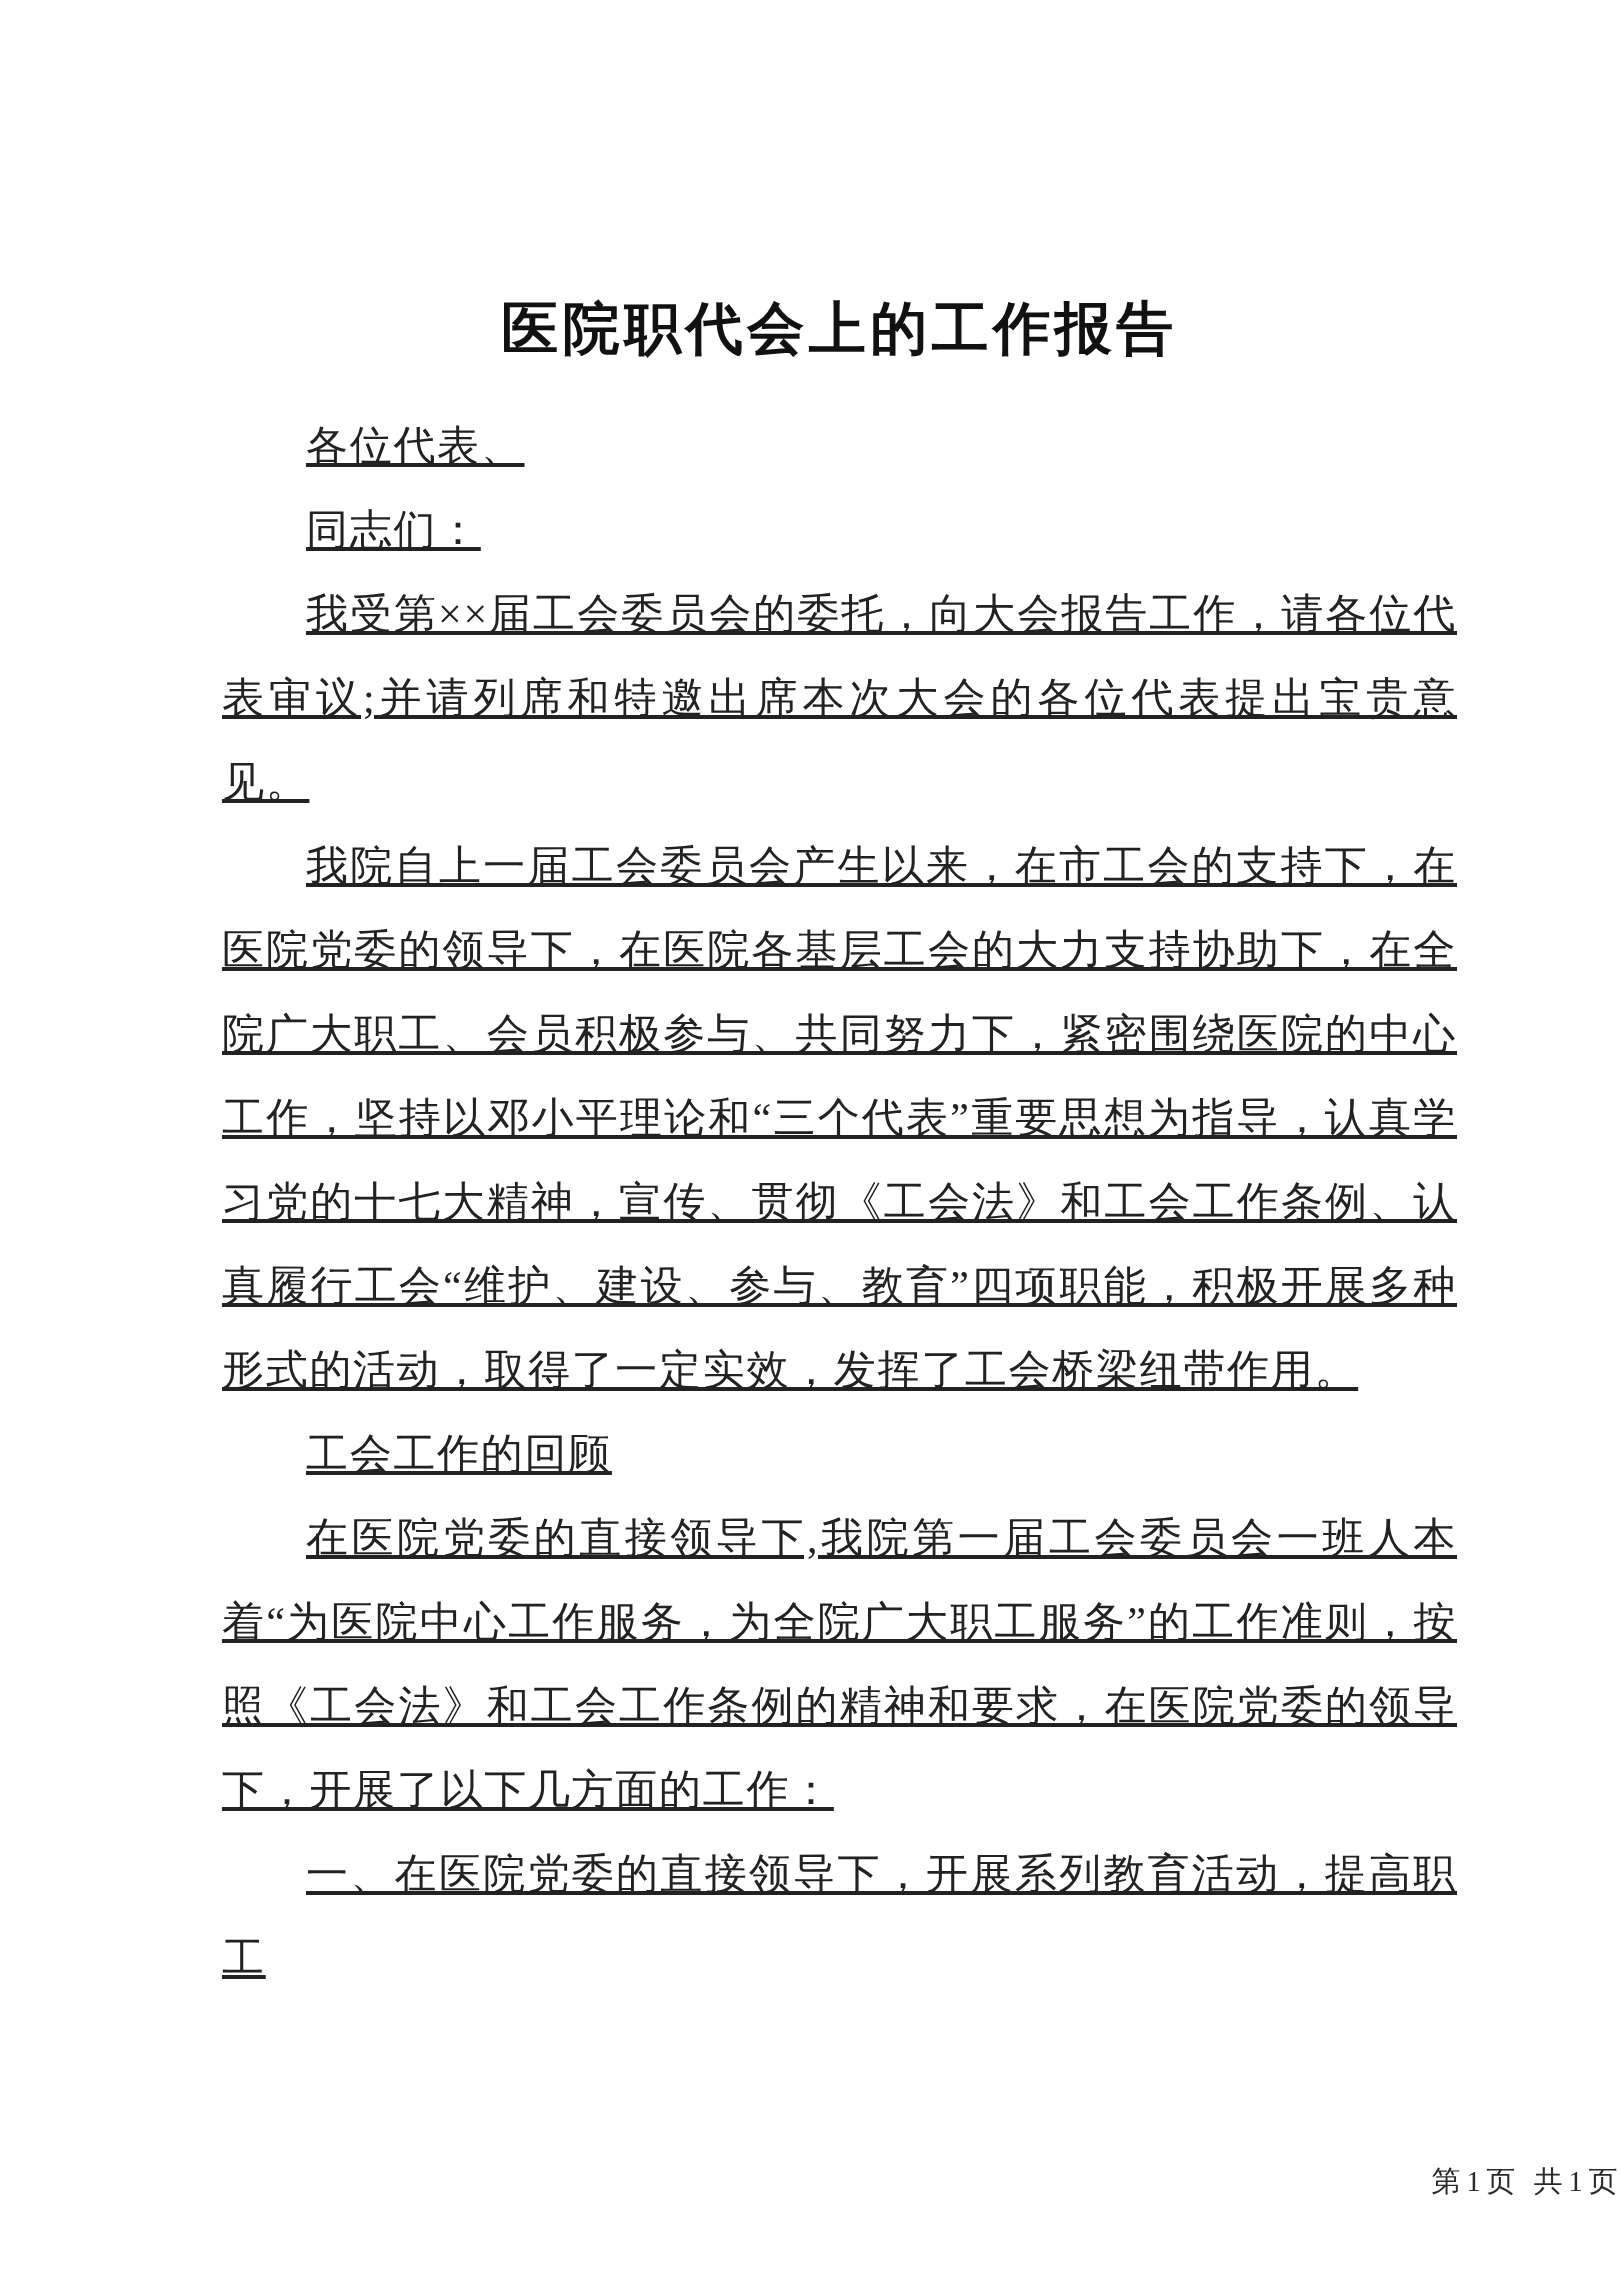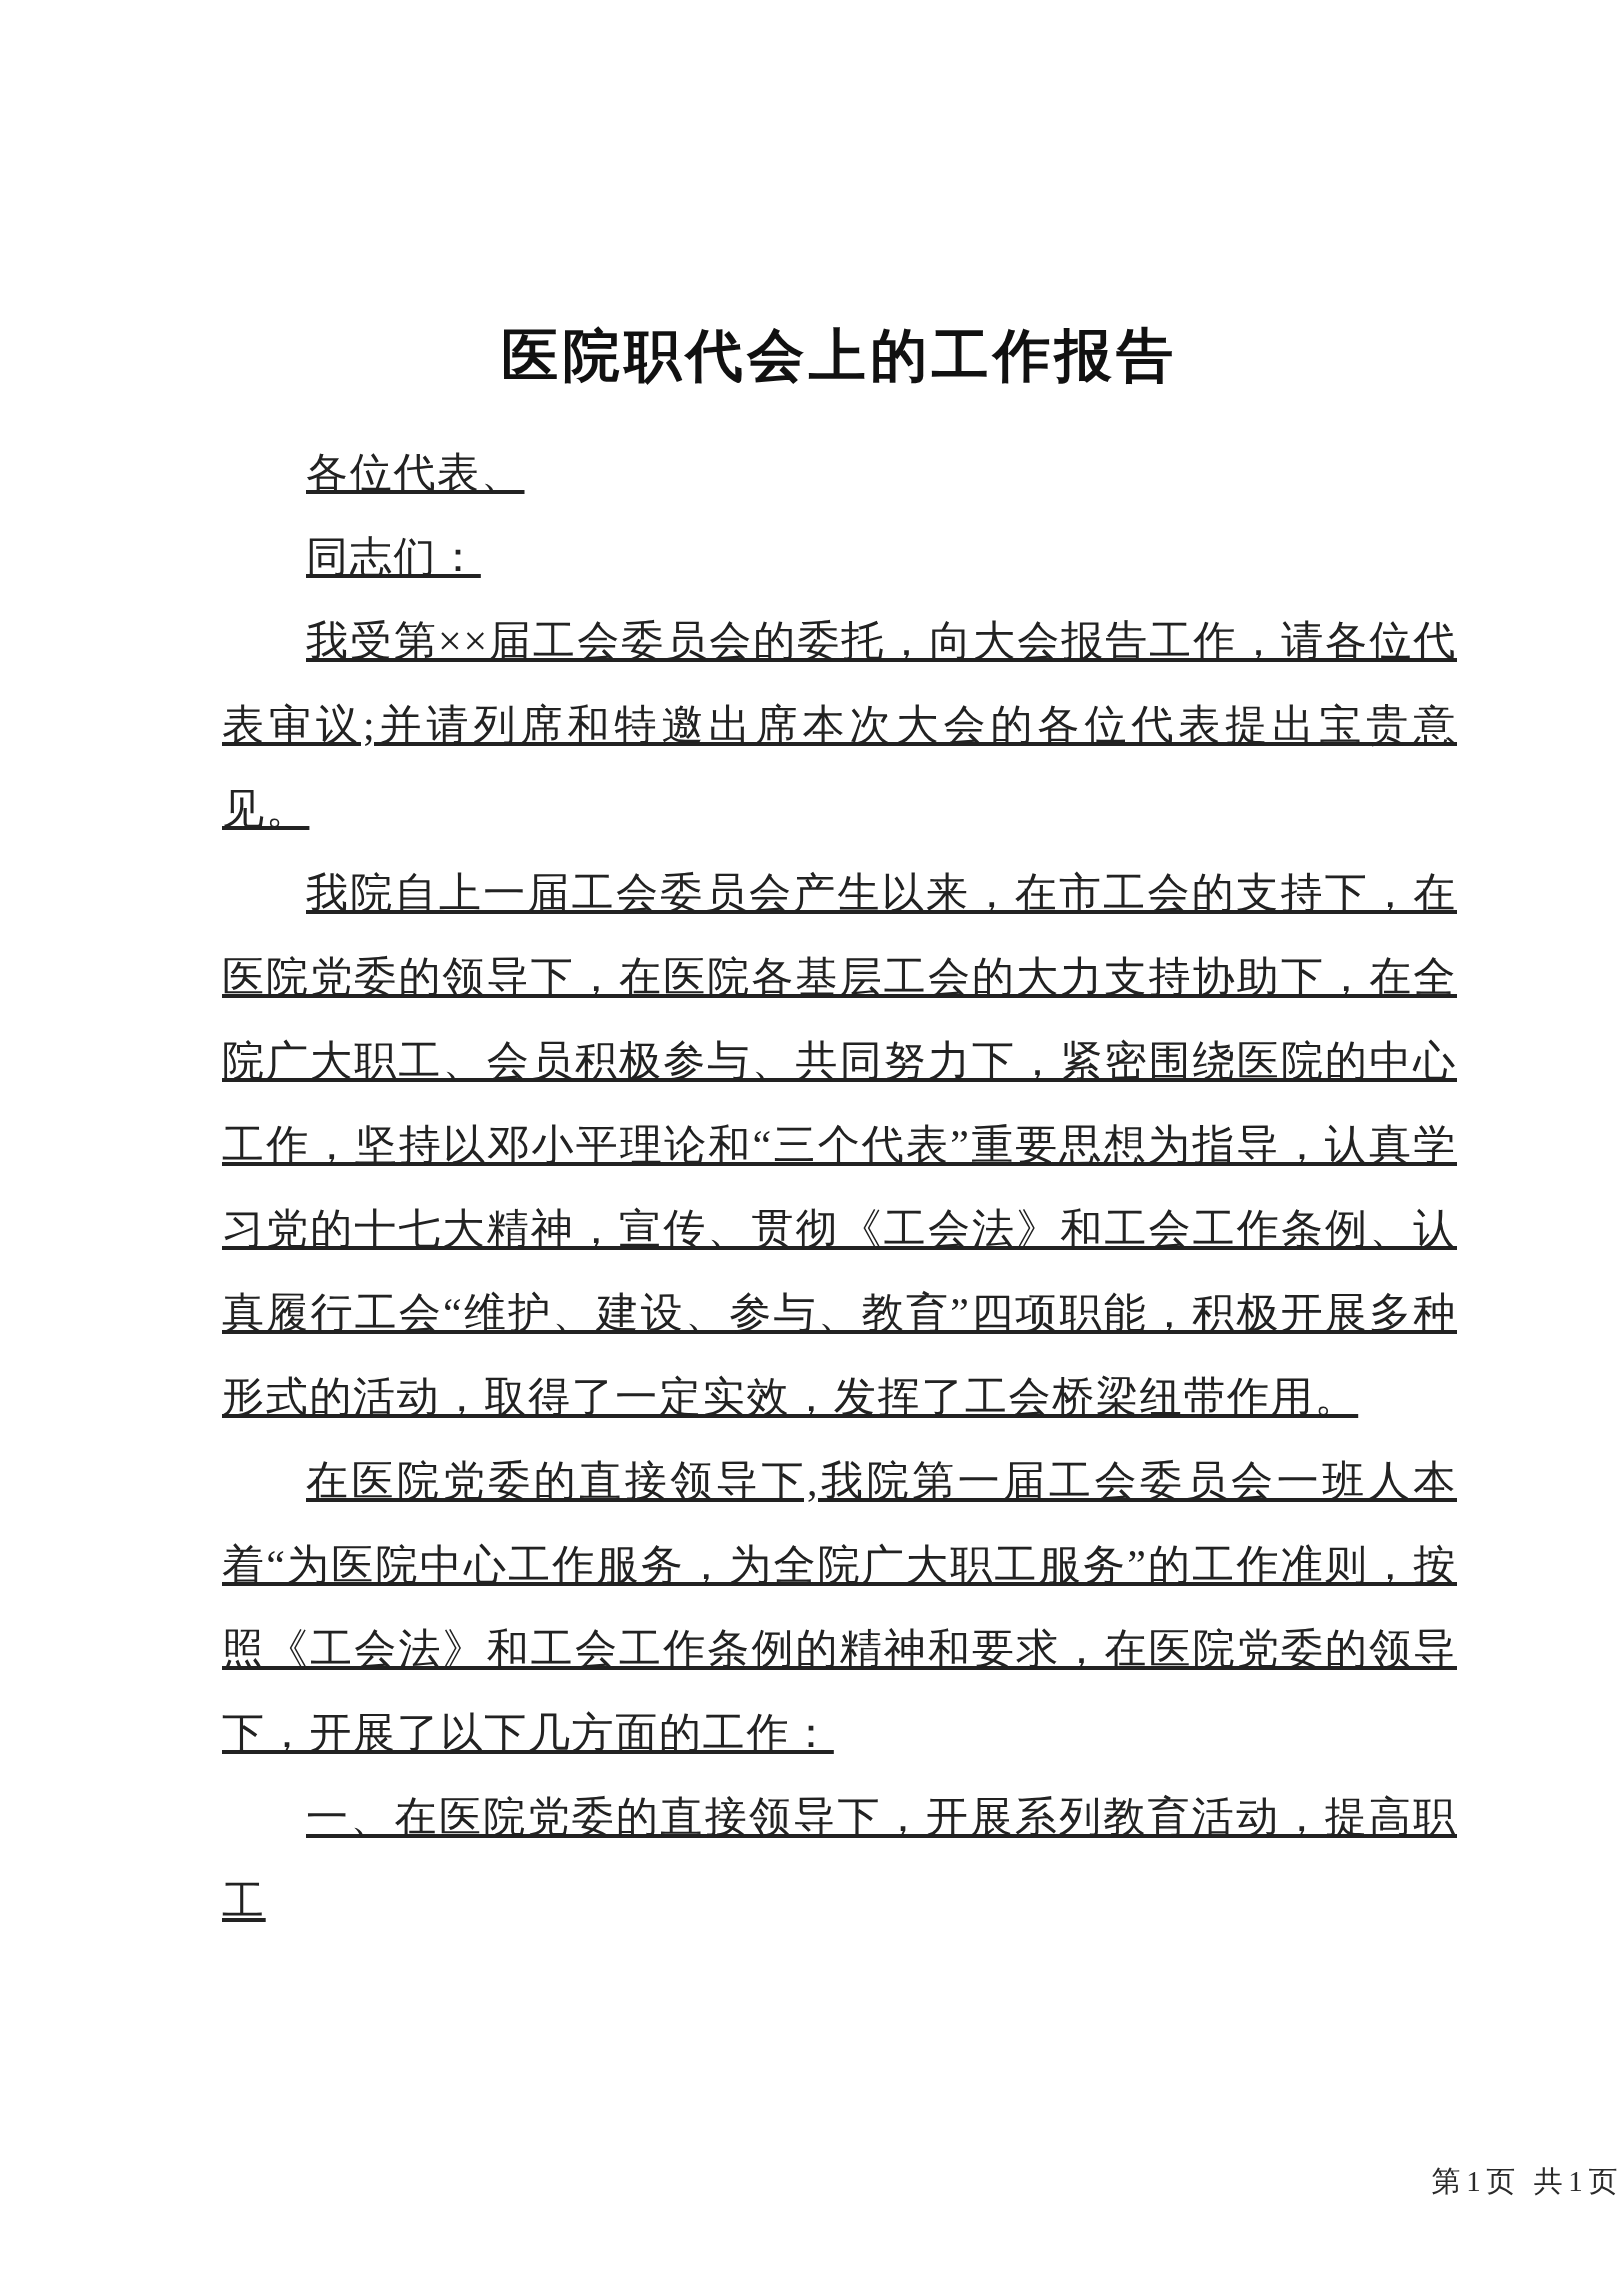--- a/index.html
+++ b/index.html
@@ -13,21 +13,20 @@
     font-family: "Liberation Serif", "DejaVu Serif", serif;
     color: #1f1f1f;
     overflow: hidden;
   }
 
   .content {
     position: absolute;
     left: 222px;
     right: 166px;
     top: 292px;
-    margin-top: 27px;
   }
 
   .doc-title {
     font-size: 57px;
     font-weight: bold;
     text-align: center;
     letter-spacing: 4.5px;
     line-height: 73px;
     margin-bottom: 39px;
     color: #111111;
@@ -58,20 +57,21 @@
 <body>
 
 <div class="page">
   <div class="content">
     <h1 class="doc-title">医院职代会上的工作报告</h1>
     <div class="doc-body">
         <p>各位代表、</p>
         <p>同志们：</p>
         <p>我受第××届工会委员会的委托，向大会报告工作，请各位代表审议;并请列席和特邀出席本次大会的各位代表提出宝贵意见。</p>
         <p>我院自上一届工会委员会产生以来，在市工会的支持下，在医院党委的领导下，在医院各基层工会的大力支持协助下，在全院广大职工、会员积极参与、共同努力下，紧密围绕医院的中心工作，坚持以邓小平理论和“三个代表”重要思想为指导，认真学习党的十七大精神，宣传、贯彻《工会法》和工会工作条例、认真履行工会“维护、建设、参与、教育”四项职能，积极开展多种形式的活动，取得了一定实效，发挥了工会桥梁纽带作用。</p>
+        <p>工会工作的回顾</p>
         <p>在医院党委的直接领导下,我院第一届工会委员会一班人本着“为医院中心工作服务，为全院广大职工服务”的工作准则，按照《工会法》和工会工作条例的精神和要求，在医院党委的领导下，开展了以下几方面的工作：</p>
         <p>一、在医院党委的直接领导下，开展系列教育活动，提高职工</p>
       </div>
   </div>
   <div class="page-footer">
     <span>第1页 共1页</span>
   </div>
 </div>
 
 

